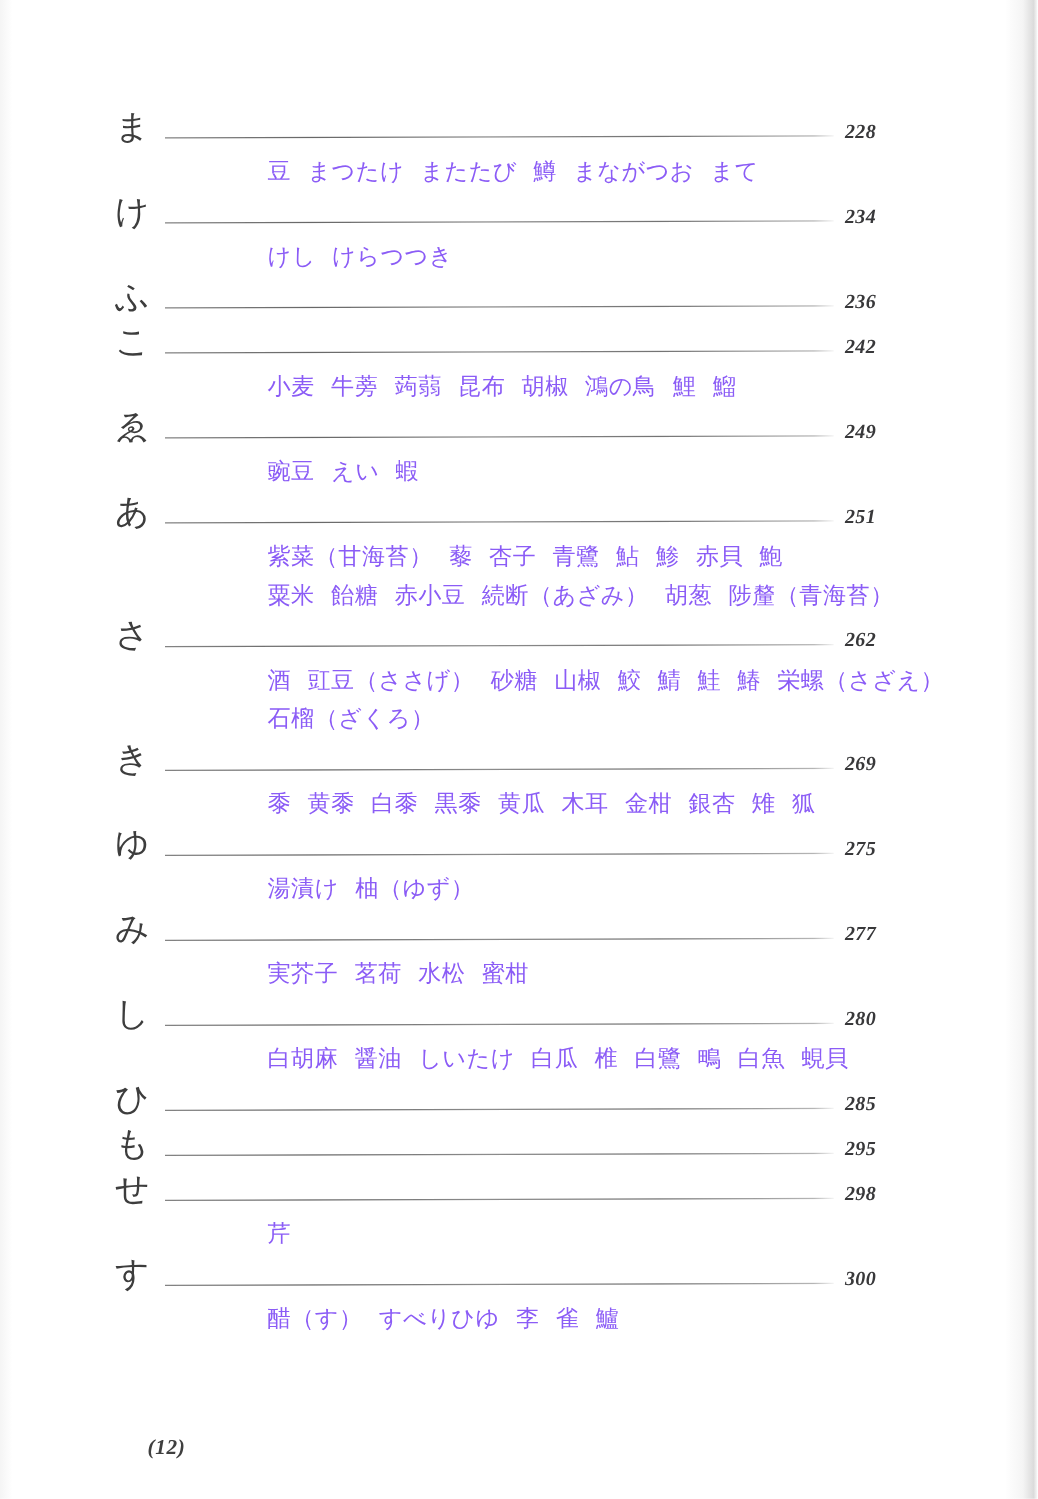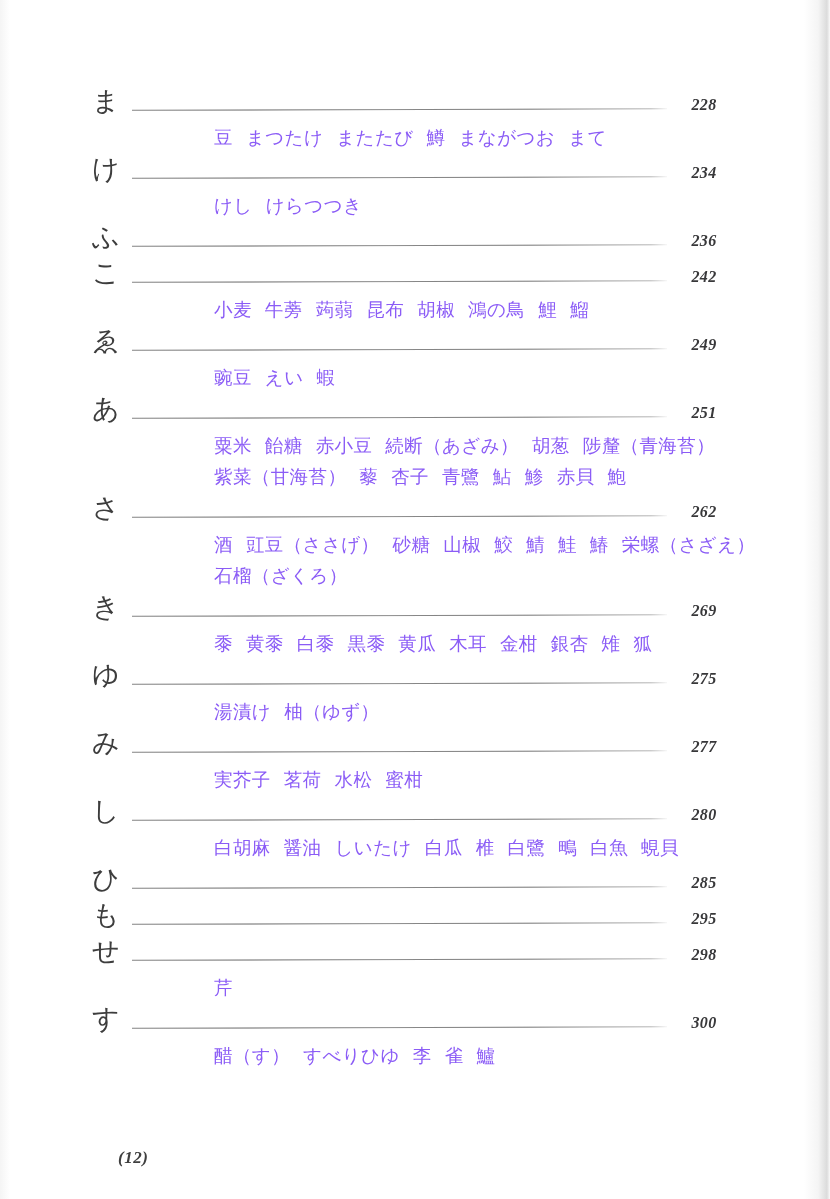--- a/index.html
+++ b/index.html
@@ -83,21 +83,21 @@
         rgba(120,120,120,0.85) 48%,
         rgba(100,100,100,0.9) 74%,
         rgba(150,150,150,0.7) 97%,
         rgba(200,200,200,0.2) 100%);
     transform: rotate(-0.18deg);
   }
 
   .pageno {
     flex: 0 0 auto;
     width: 56px;
-    text-align: center;
+    text-align: left;
     font-size: 16px;
     font-weight: bold;
     font-style: italic;
     color: #38383a;
     letter-spacing: 0.3px;
   }
 
   
   .entries {
     margin: 1px 0 0 122px;
@@ -180,22 +180,22 @@
           <div class="line"><span class="item">豌豆</span><span class="item">えい</span><span class="item">蝦</span></div>
         </div>
       </div>
       <div class="index-group">
         <div class="group-head">
           <span class="kana">あ</span>
           <span class="leader"></span>
           <span class="pageno">251</span>
         </div>
         <div class="entries">
+          <div class="line"><span class="item">紫菜（甘海苔）</span><span class="item">藜</span><span class="item">杏子</span><span class="item">青鷺</span><span class="item">鮎</span><span class="item">鯵</span><span class="item">赤貝</span><span class="item">鮑</span></div>
           <div class="line"><span class="item">粟米</span><span class="item">飴糖</span><span class="item">赤小豆</span><span class="item">続断（あざみ）</span><span class="item">胡葱</span><span class="item">陟釐（青海苔）</span></div>
-          <div class="line"><span class="item">紫菜（甘海苔）</span><span class="item">藜</span><span class="item">杏子</span><span class="item">青鷺</span><span class="item">鮎</span><span class="item">鯵</span><span class="item">赤貝</span><span class="item">鮑</span></div>
         </div>
       </div>
       <div class="index-group">
         <div class="group-head">
           <span class="kana">さ</span>
           <span class="leader"></span>
           <span class="pageno">262</span>
         </div>
         <div class="entries">
           <div class="line"><span class="item">酒</span><span class="item">豇豆（ささげ）</span><span class="item">砂糖</span><span class="item">山椒</span><span class="item">鮫</span><span class="item">鯖</span><span class="item">鮭</span><span class="item">鰆</span><span class="item">栄螺（さざえ）</span></div>

